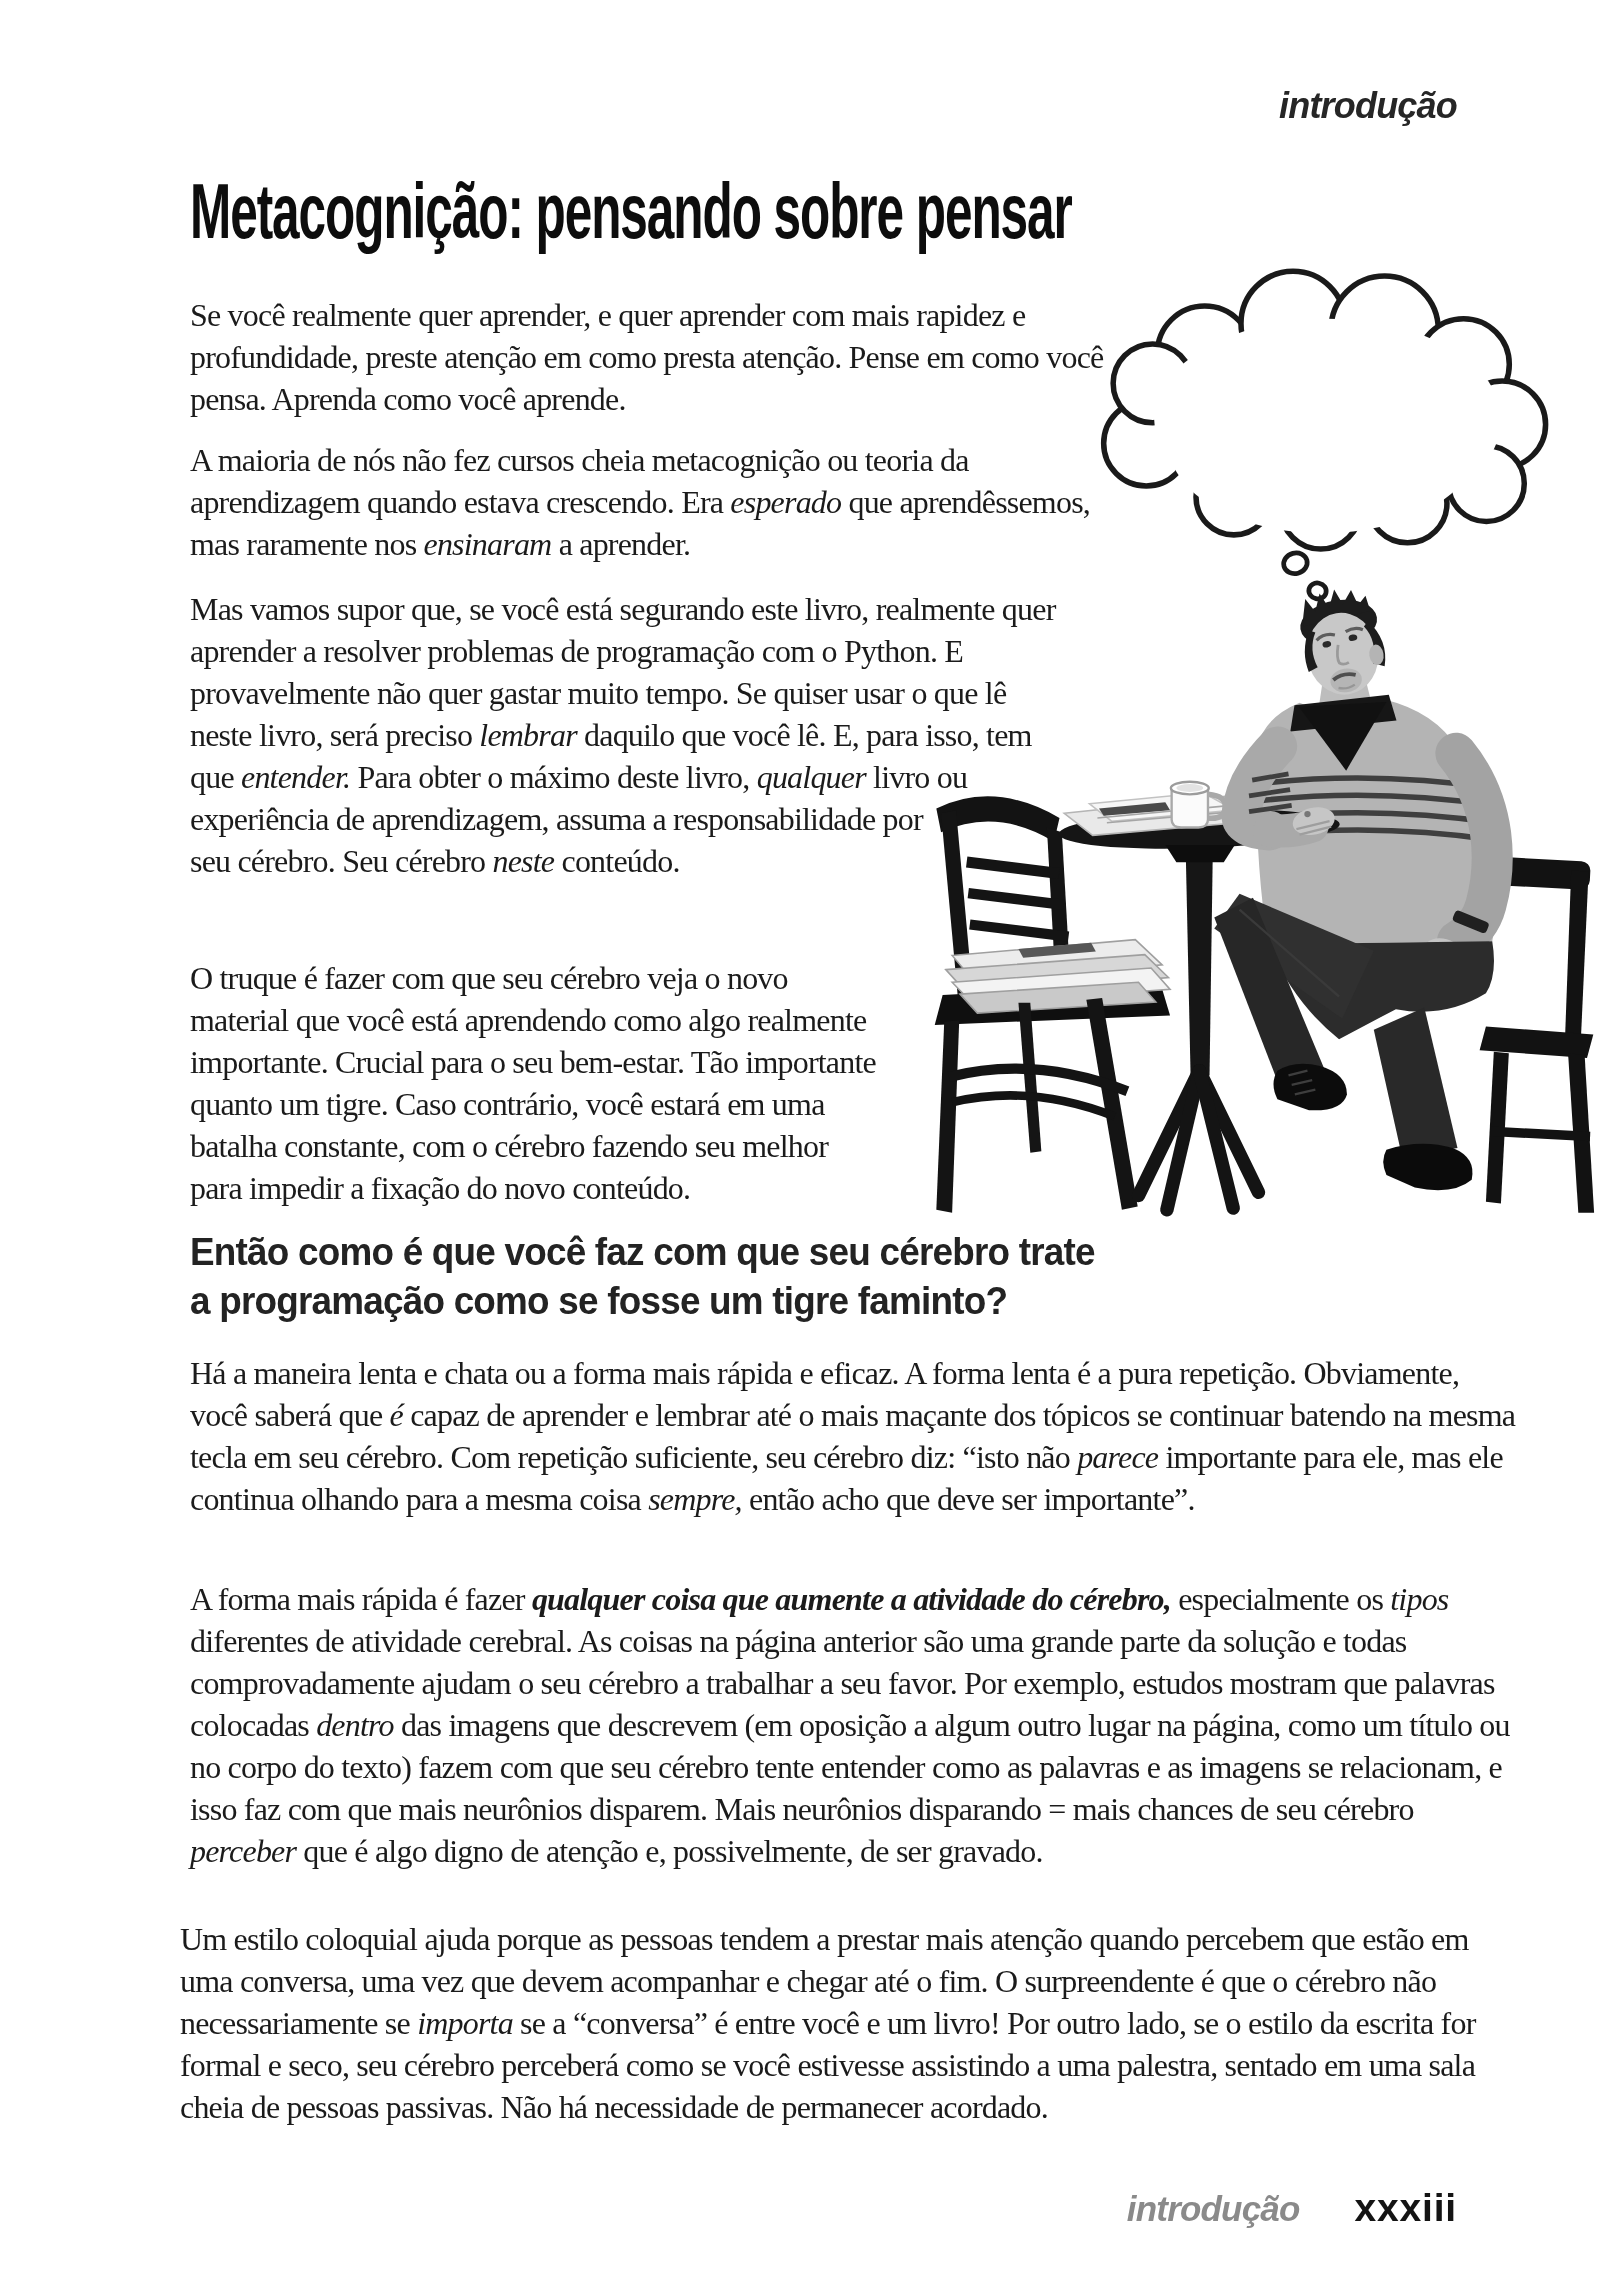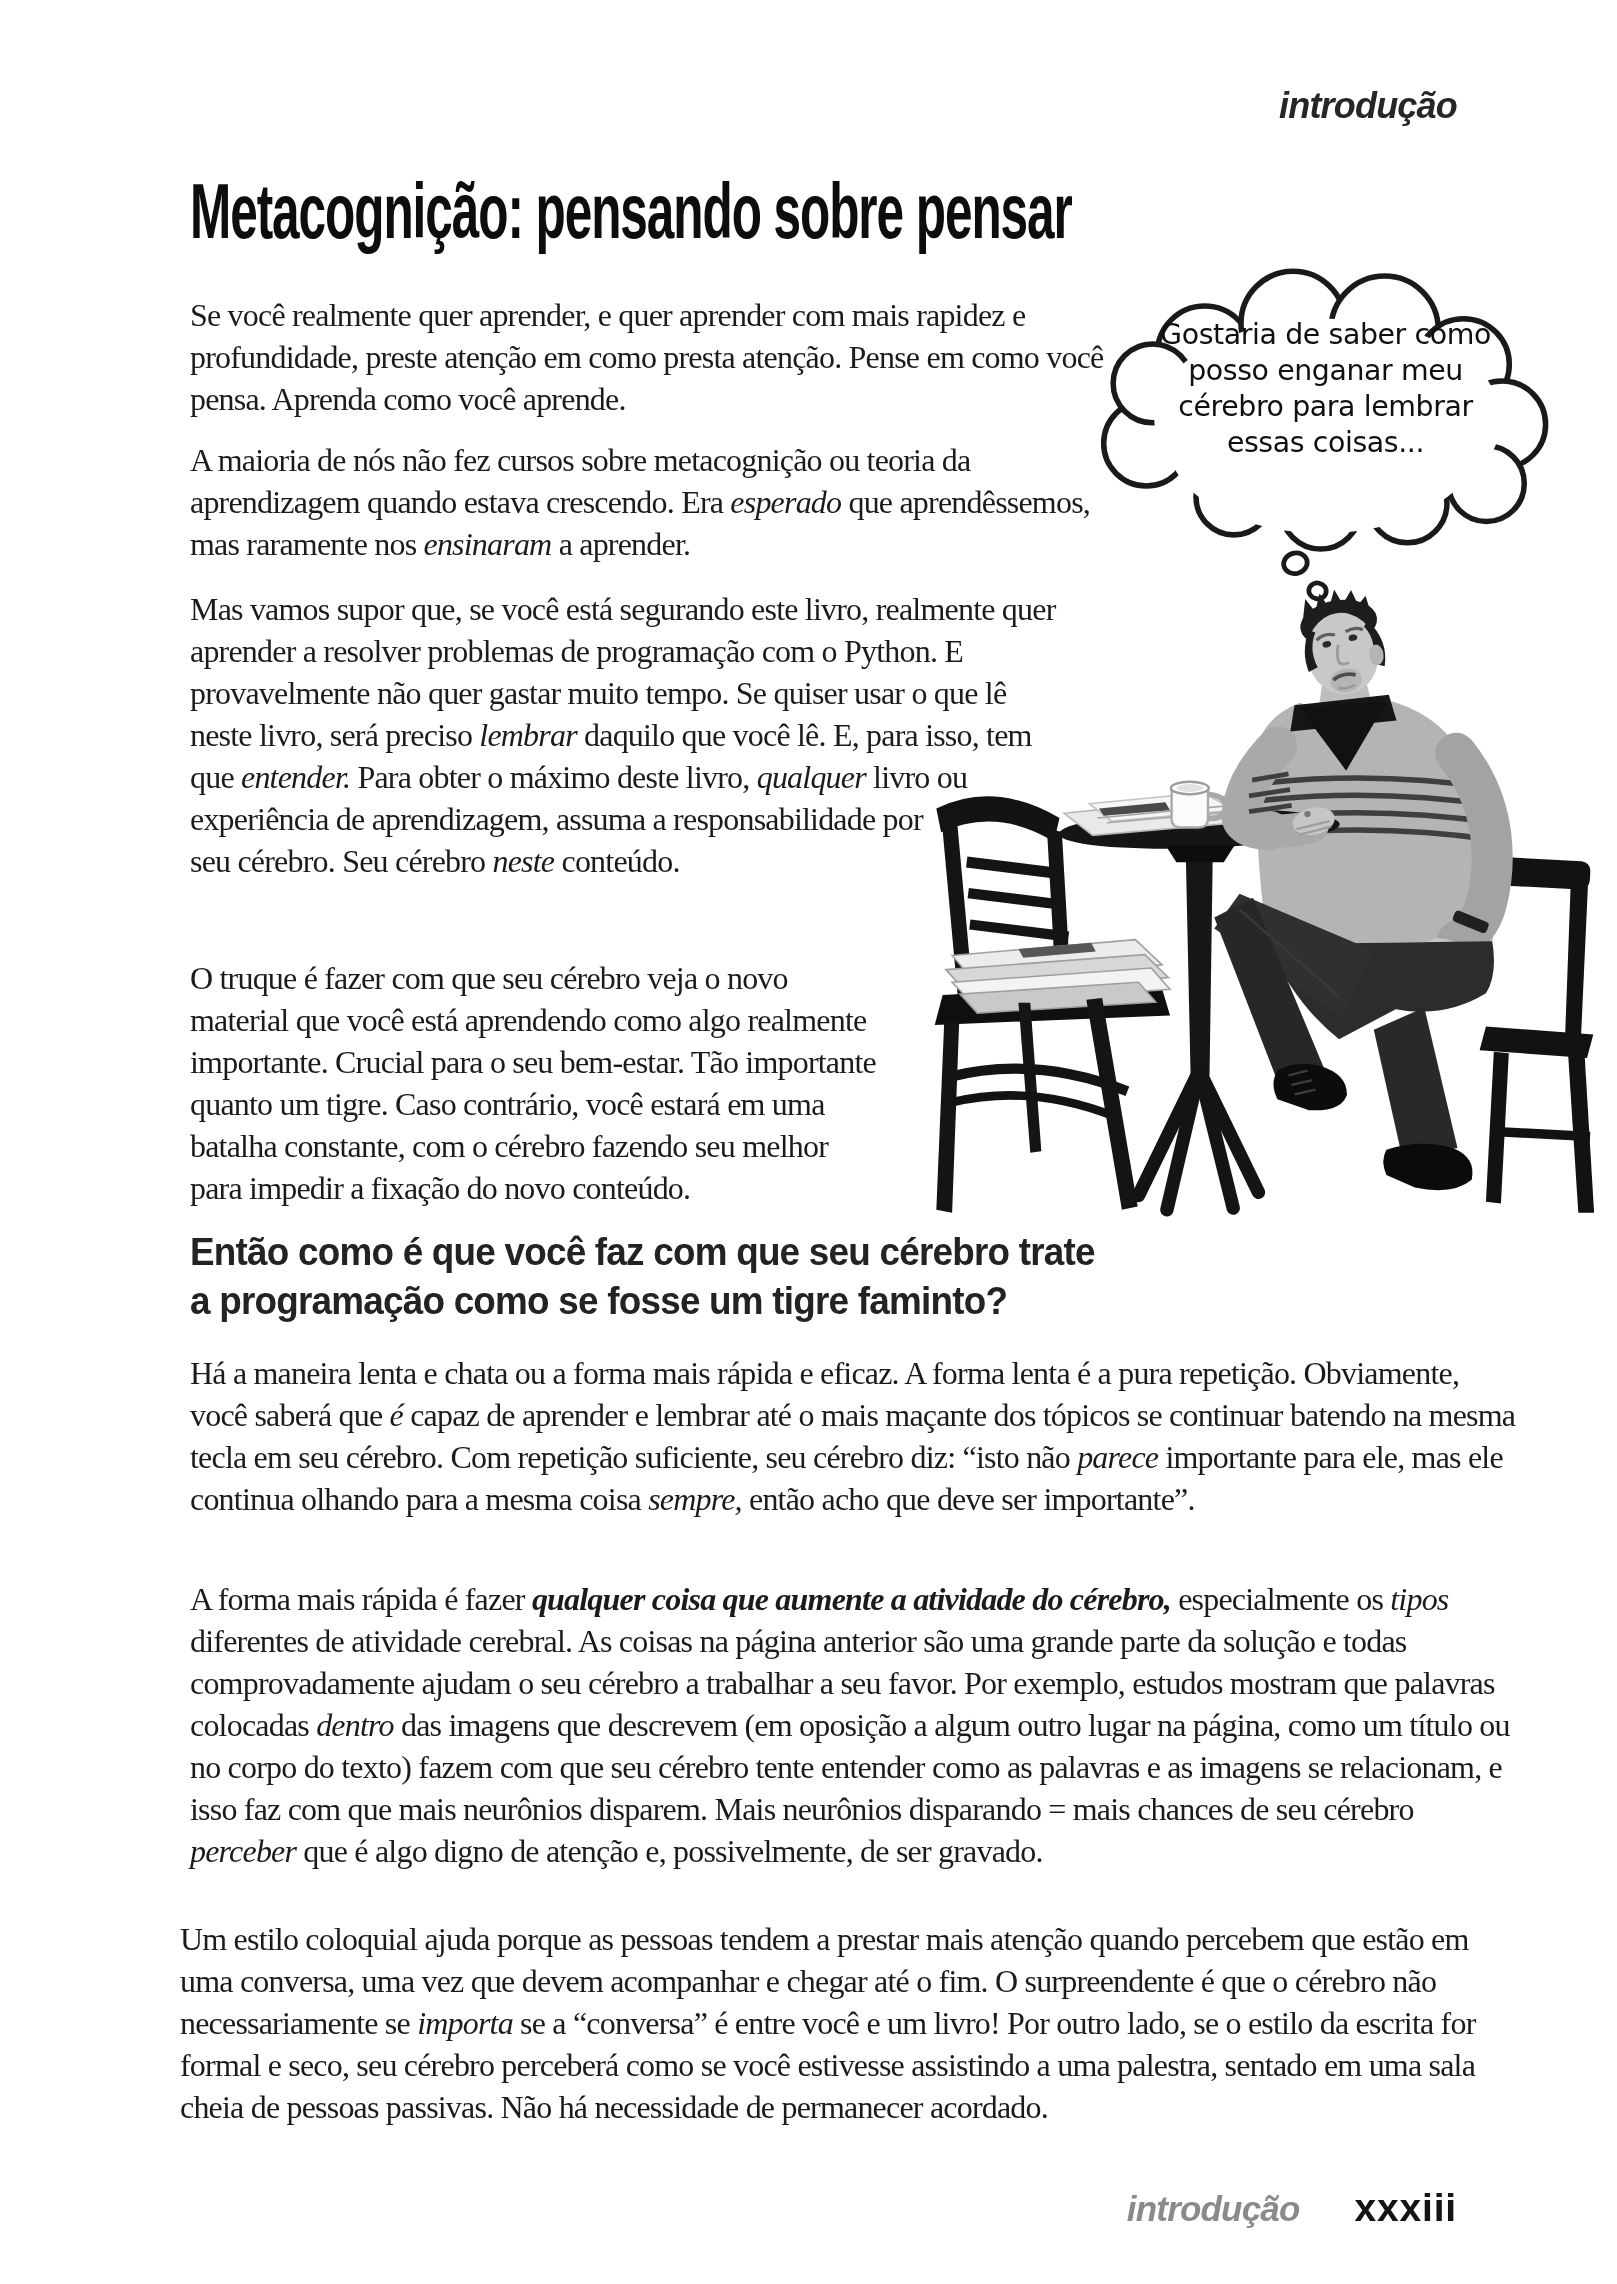--- a/index.html
+++ b/index.html
@@ -64,21 +64,21 @@
 </head>
 <body>
 
 <div class="page">
 
   <span class="running-head">introdução</span>
 
   <h1 class="title">Metacognição: pensando sobre pensar</h1>
 
   <p class="body-text p1"><span>Se você realmente quer aprender, e quer aprender com mais rapidez e profundidade, preste atenção em como presta atenção. Pense em como você pensa. Aprenda como você aprende.</span></p>
-  <p class="body-text p2"><span>A maioria de nós não fez cursos sobre metacognição ou teoria da aprendizagem quando estava crescendo. Era </span><span class="em">esperado</span><span> que aprendêssemos, mas raramente nos </span><span class="em">ensinaram</span><span> a aprender.</span></p>
+  <p class="body-text p2"><span>A maioria de nós não fez cursos cheia metacognição ou teoria da aprendizagem quando estava crescendo. Era </span><span class="em">esperado</span><span> que aprendêssemos, mas raramente nos </span><span class="em">ensinaram</span><span> a aprender.</span></p>
   <p class="body-text p3"><span class="cut-a"></span><span class="cut-b"></span><span><span>Mas vamos supor que, se você está segurando este livro, realmente quer aprender a resolver problemas de programação com o Python. E provavelmente não quer gastar muito tempo. Se quiser usar o que lê neste livro, será preciso </span><span class="em">lembrar</span><span> daquilo que você lê. E, para isso, tem que </span><span class="em">entender.</span><span> Para obter o máximo deste livro, </span><span class="em">qualquer</span><span> livro ou experiência de aprendizagem, assuma a responsabilidade por seu cérebro. Seu cérebro </span><span class="em">neste</span><span> conteúdo.</span></span></p>
   <p class="body-text p4"><span>O truque é fazer com que seu cérebro veja o novo material que você está aprendendo como algo realmente importante. Crucial para o seu bem-estar. Tão importante quanto um tigre. Caso contrário, você estará em uma batalha constante, com o cérebro fazendo seu melhor para impedir a fixação do novo conteúdo.</span></p>
 
   <svg class="bubble-svg" width="466" height="363" viewBox="0 0 590 460">
     <g fill="#ffffff" stroke="#1a1a1a" stroke-width="7">
       <circle cx="140" cy="112" r="60"></circle>
       <circle cx="252" cy="74" r="66"></circle>
       <circle cx="368" cy="82" r="68"></circle>
       <circle cx="468" cy="126" r="58"></circle>
       <circle cx="517" cy="202" r="55"></circle>
@@ -89,21 +89,20 @@
       <circle cx="66" cy="226" r="54"></circle>
       <circle cx="74" cy="150" r="50"></circle>
     </g>
     <ellipse cx="296" cy="196" rx="220" ry="128" fill="#ffffff"></ellipse>
     <ellipse cx="290" cy="228" rx="195" ry="112" fill="#ffffff"></ellipse>
     <g fill="#ffffff" stroke="#1a1a1a" stroke-width="6">
       <ellipse cx="255" cy="378" rx="15" ry="13" transform="rotate(-15 255 378)"></ellipse>
       <ellipse cx="283" cy="413" rx="11" ry="10" transform="rotate(12 283 413)"></ellipse>
     </g>
   </svg>
-  <div class="bubble-text">Gostaria de saber como posso enganar meu cérebro para lembrar essas coisas...</div>
 
   <svg class="photo-svg" width="717" height="656" viewBox="0 0 908 830">
 
     <g>
       <path d="M46,284 Q120,248 202,296 L195,326 Q122,282 52,314 Z" fill="#131313"></path>
       <path d="M52,290 L71,286 L92,516 L73,520 Z" fill="#141414"></path>
       <path d="M186,308 L205,314 L217,524 L198,522 Z" fill="#141414"></path>
       <rect x="84" y="352" width="118" height="14" transform="rotate(7 143 359)" fill="#141414"></rect>
       <rect x="86" y="392" width="122" height="13" transform="rotate(7 147 398)" fill="#141414"></rect>
       <rect x="88" y="432" width="126" height="13" transform="rotate(7 151 438)" fill="#141414"></rect>

